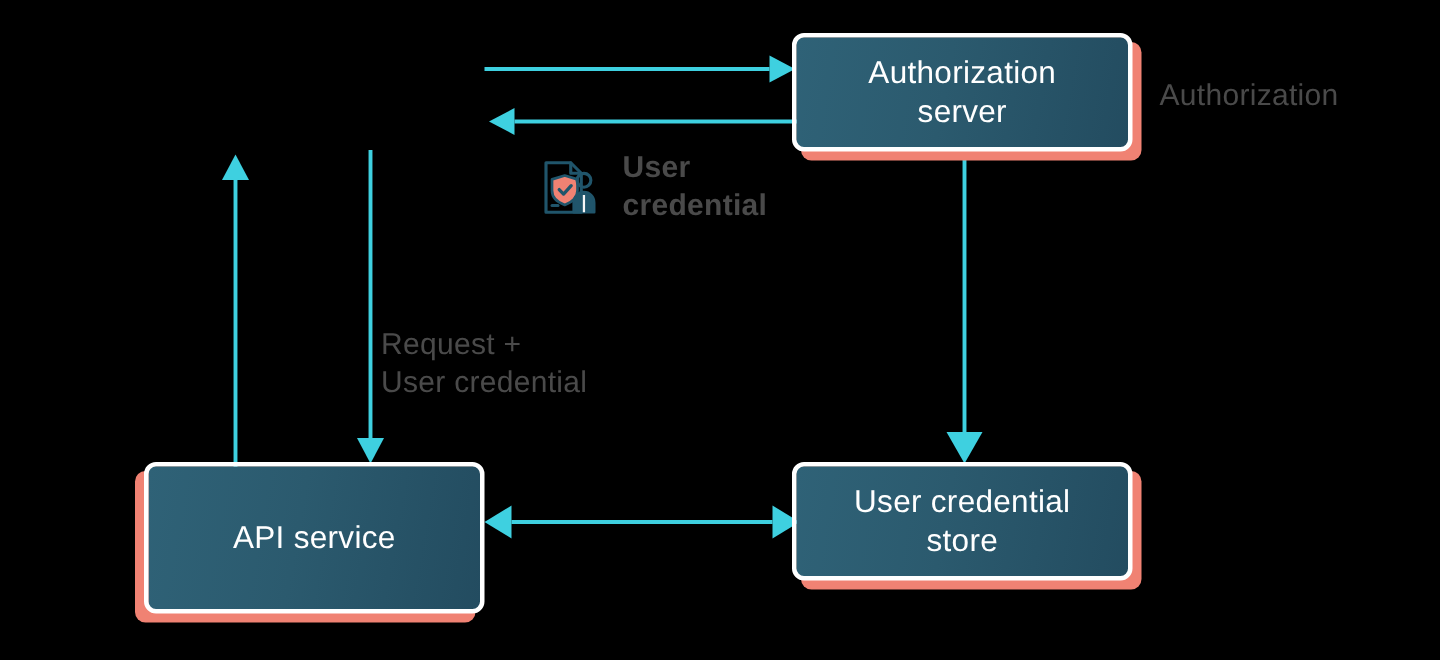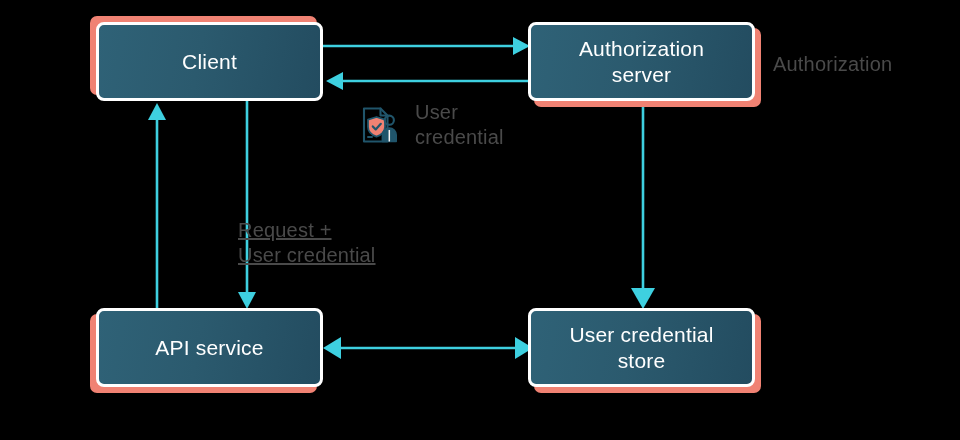--- a/index.html
+++ b/index.html
@@ -79,20 +79,21 @@
   .cred-icon {
     position: absolute;
     width: 44px;
     height: 44px;
   }
   .cred-group {
     position: absolute;
     display: flex;
     align-items: center;
     gap: 14px;
+    font-weight: bold;
   }
 </style>
 </head>
 <body>
 
 <div id="stage">
 
   <svg class="arrow-svg" style="left:323px; top:30px; width:210px; height:32px;" viewBox="0 0 210 32">
     <line x1="0" y1="16" x2="190" y2="16" stroke="#3ed0e0" stroke-width="2.6"></line>
     <polygon points="190,7 207,16 190,25" fill="#3ed0e0"></polygon>
@@ -117,36 +118,30 @@
     <line x1="16" y1="0" x2="16" y2="188" stroke="#3ed0e0" stroke-width="2.6"></line>
     <polygon points="4,188 16,209 28,188" fill="#3ed0e0"></polygon>
   </svg>
 
   <svg class="arrow-svg" style="left:323px; top:332px; width:210px; height:32px;" viewBox="0 0 210 32">
     <line x1="18" y1="16" x2="192" y2="16" stroke="#3ed0e0" stroke-width="2.6"></line>
     <polygon points="18,5 0,16 18,27" fill="#3ed0e0"></polygon>
     <polygon points="192,5 210,16 192,27" fill="#3ed0e0"></polygon>
   </svg>
 
-  <div class="node off-up-left" style="left:96px; top:22px; width:227px; height:79px;">
-    <div class="coral"></div>
-    <div class="panel">
-      <span class="label">Client</span>
-    </div>
-  </div>
 
   <div class="node off-down-right" style="left:528px; top:22px; width:227px; height:79px;">
     <div class="coral"></div>
     <div class="panel">
       <span class="label">Authorization
 server</span>
     </div>
   </div>
 
-  <div class="node off-down-left" style="left:96px; top:308px; width:227px; height:79px;">
+  <div class="node off-down-left" style="left:96px; top:308px; width:227px; height:101px;">
     <div class="coral"></div>
     <div class="panel">
       <span class="label">API service</span>
     </div>
   </div>
 
   <div class="node off-down-right" style="left:528px; top:308px; width:227px; height:79px;">
     <div class="coral"></div>
     <div class="panel">
       <span class="label">User credential
@@ -169,17 +164,17 @@
 
       <circle cx="32.3" cy="17.2" r="4.6" fill="none" stroke="#20556b" stroke-width="2.1"></circle>
 
       <path d="M25.4 38.5 v-6.4 c0 -4.1 3.1 -7.1 6.9 -7.1 c3.8 0 6.9 3 6.9 7.1 v6.4 z" fill="#20556b" stroke="#20556b" stroke-width="1.6" stroke-linejoin="round"></path>
       <line x1="32.3" y1="27" x2="32.3" y2="38.5" stroke="#f7f7f7" stroke-width="1.5"></line>
     </svg>
     <div class="annot" style="position:relative; left:0; top:0;">User
 credential</div>
   </div>
 
-  <div class="annot" style="left:238px; top:218px;text-decoration:underline;">Request +
+  <div class="annot" style="left:254px; top:218px;">Request +
 User credential</div>
 
 
 </div>
 
 </body></html>

